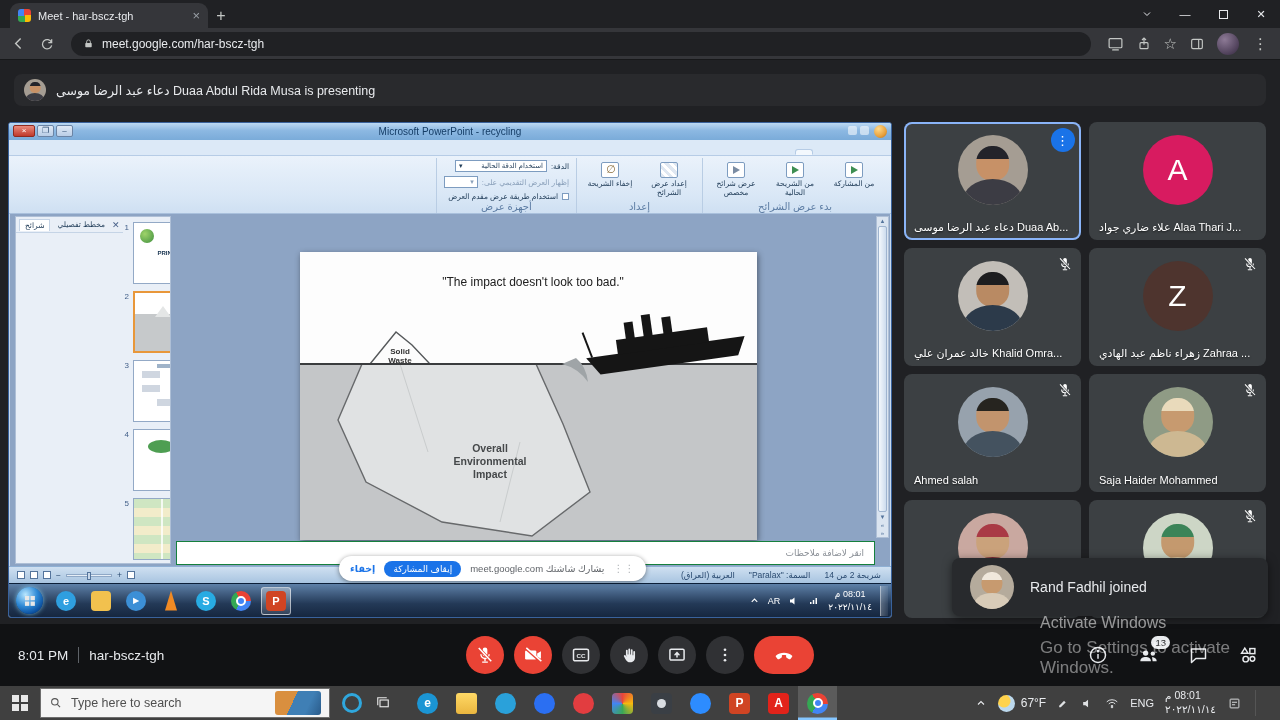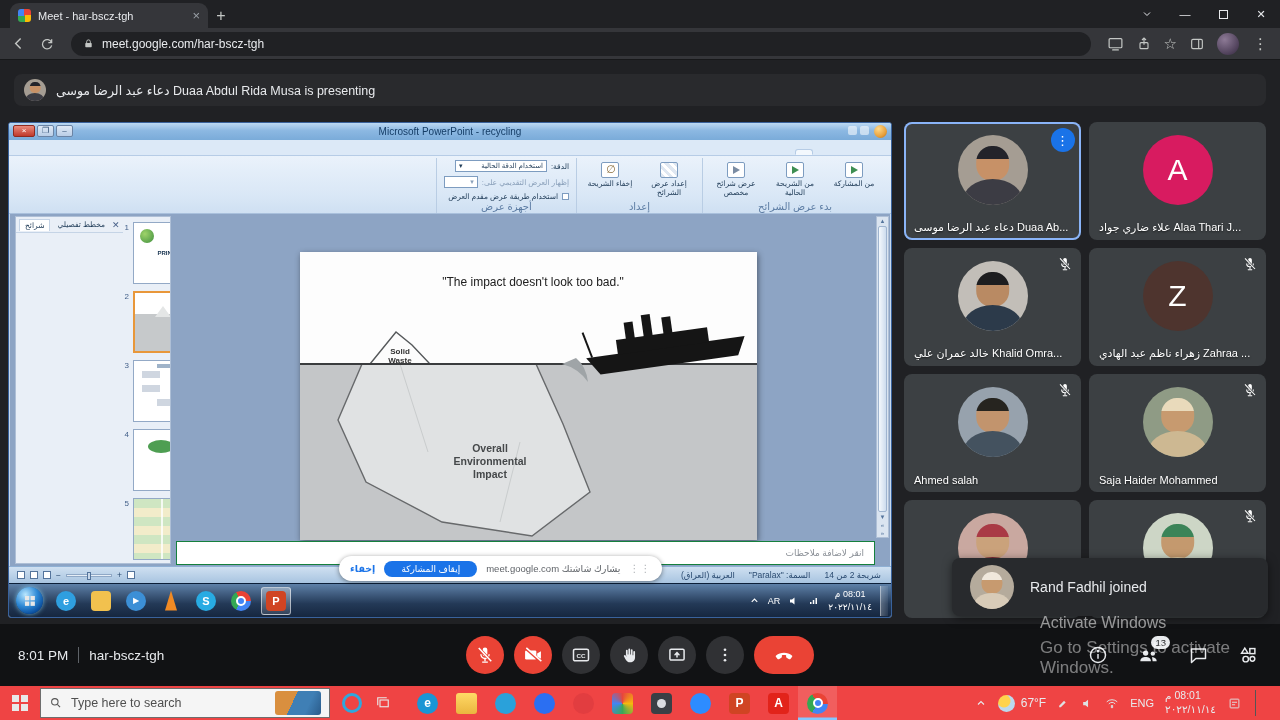--- a/index.html
+++ b/index.html
@@ -66,21 +66,21 @@
   .mb-div{height:16px;border-left:1px solid #5f6368}
   .mb-center{position:absolute;left:50%;top:50%;transform:translate(-50%,-50%);display:flex;gap:10px;align-items:center}
   .ctl{width:38px;height:38px;border-radius:50%;background:#303134;display:flex;align-items:center;justify-content:center}
   .ctl.danger{background:#ea4335}
   .ctl.end{width:60px;border-radius:20px;background:#ea4335}
   .mb-right{position:absolute;right:20px;top:0;height:62px;display:flex;gap:26px;align-items:center}
   .mbi{position:relative;width:24px;height:24px;display:flex;align-items:center;justify-content:center}
   .badge{position:absolute;top:-7px;right:-10px;background:#e8eaed;color:#202124;font-size:9.5px;border-radius:9px;padding:1px 4px;line-height:1.2}
 
   
-  .taskbar{position:absolute;left:0;right:0;top:686px;height:34px;background:#ef4444;display:flex;align-items:center;z-index:60}
+  .taskbar{position:absolute;left:0;right:0;top:686px;height:34px;background:#404040;display:flex;align-items:center;z-index:60}
   .start{width:40px;height:34px;display:flex;align-items:center;justify-content:center}
   .win-logo{display:grid;grid-template-columns:7px 7px;grid-template-rows:7px 7px;gap:1.5px}
   .win-logo span{background:#e8e8e8}
   .search{width:290px;height:30px;background:#f5f5f5;border:1px solid #6e6e6e;display:flex;align-items:center;gap:8px;padding:0 8px}
   .search input{flex:1;border:none;outline:none;background:transparent;font-size:12.5px;color:#333;font-family:inherit}
   .search input::placeholder{color:#4f4f4f}
   .bimg{width:46px;height:24px;border-radius:3px;background:linear-gradient(115deg,#d98f3f 0 40%,#3f7fb5 40% 70%,#2a5b8a);flex:none}
   .cortana{width:20px;height:20px;border-radius:50%;border:3px solid #2fa7dd;margin:0 12px}
   .taskview{margin-right:8px;color:#e8e8e8}
   .w10-apps{display:flex;margin-left:8px}
@@ -156,21 +156,21 @@
   .st-diagram .thumb-box::after{content:"";position:absolute;top:3px;left:20%;width:60%;height:4px;background:#9fb3c9}
   .st-recycle .thumb-box::before{content:"";position:absolute;left:14px;top:10px;width:26px;height:13px;border-radius:50%;background:#4e9e52;box-shadow:52px 2px 0 #4a7fc1,26px 26px 0 #d8923c}
   .st-table .thumb-box{background:repeating-linear-gradient(180deg,#cfe6c2 0 9px,#f2ecca 9px 18px)}
   .st-table .thumb-box::before{content:"";position:absolute;inset:0;background:repeating-linear-gradient(90deg,transparent 0 27px,rgba(255,255,255,.8) 27px 29px)}
   .slide{position:absolute;left:290px;top:38px;width:457px;height:288px;background:#fff;box-shadow:1px 2px 6px rgba(0,0,0,.45)}
   .vscroll{position:absolute;right:1px;top:2px;bottom:28px;width:13px;background:#dae4f0;border:1px solid #aebfd6;display:flex;flex-direction:column;align-items:center;padding:1px;gap:2px;font-size:6px;color:#54749c}
   .vthumb{flex:1;width:9px;background:linear-gradient(90deg,#f4f8fc,#cddcee);border:1px solid #9fb4cf;border-radius:2px}
   .notes{position:absolute;left:166px;right:15px;bottom:1px;height:24px;background:#fff;border:1px solid #15803d;display:flex;align-items:center;justify-content:flex-end;padding:0 10px;color:#8a8f96;font-size:9px}
   .sharepill{position:absolute;left:330px;top:433px;height:25px;background:#fff;border-radius:13px;box-shadow:0 1px 5px rgba(0,0,0,.45);display:flex;align-items:center;gap:9px;padding:0 11px;z-index:5;font-size:9.5px}
   .sp-hide{color:#1a73e8;font-weight:bold}
-  .sp-stop{background:#1a73e8;color:#fff;border-radius:11px;padding:3px 17px;font-size:9px}
+  .sp-stop{background:#1a73e8;color:#fff;border-radius:11px;padding:3px 9px;font-size:9px}
   .sp-text{color:#5f6368;direction:rtl}
   .sp-grip{color:#b0b4b8;font-size:10px;letter-spacing:1px}
   .ppt-status{position:absolute;left:0;right:0;bottom:34px;height:17px;background:linear-gradient(#cfe0f1,#a8c4e0);border-top:1px solid #8fb0d4;font-size:8.5px;color:#2a4a70;display:flex;align-items:center;justify-content:space-between}
   .sb-zoom{display:flex;align-items:center;gap:5px;padding:0 8px}
   .vw{width:8px;height:8px;border:1px solid #54749c;background:#fff}
   .ztrack{width:46px;height:3px;background:#e6eef7;border:1px solid #8fa8c6;position:relative}
   .zthumb{position:absolute;left:45%;top:-3px;width:4px;height:8px;background:#c8d8ea;border:1px solid #54749c}
   .sb-info{direction:rtl;display:flex;gap:14px;padding:0 10px;align-items:center}
   .w7bar{position:absolute;left:0;right:0;bottom:0;height:34px;background:linear-gradient(180deg,rgba(90,125,165,.96),rgba(30,52,82,.97) 60%,rgba(18,35,60,.98));display:flex;align-items:center;padding:0 2px;border-top:1px solid #0c1f38}
   .orb{width:27px;height:27px;border-radius:50%;background:radial-gradient(circle at 35% 28%,#b8e6ff,#2f8ad6 45%,#0b4f9e 75%,#063a77);margin:0 5px;display:flex;align-items:center;justify-content:center;box-shadow:0 0 5px rgba(127,208,245,.8)}

